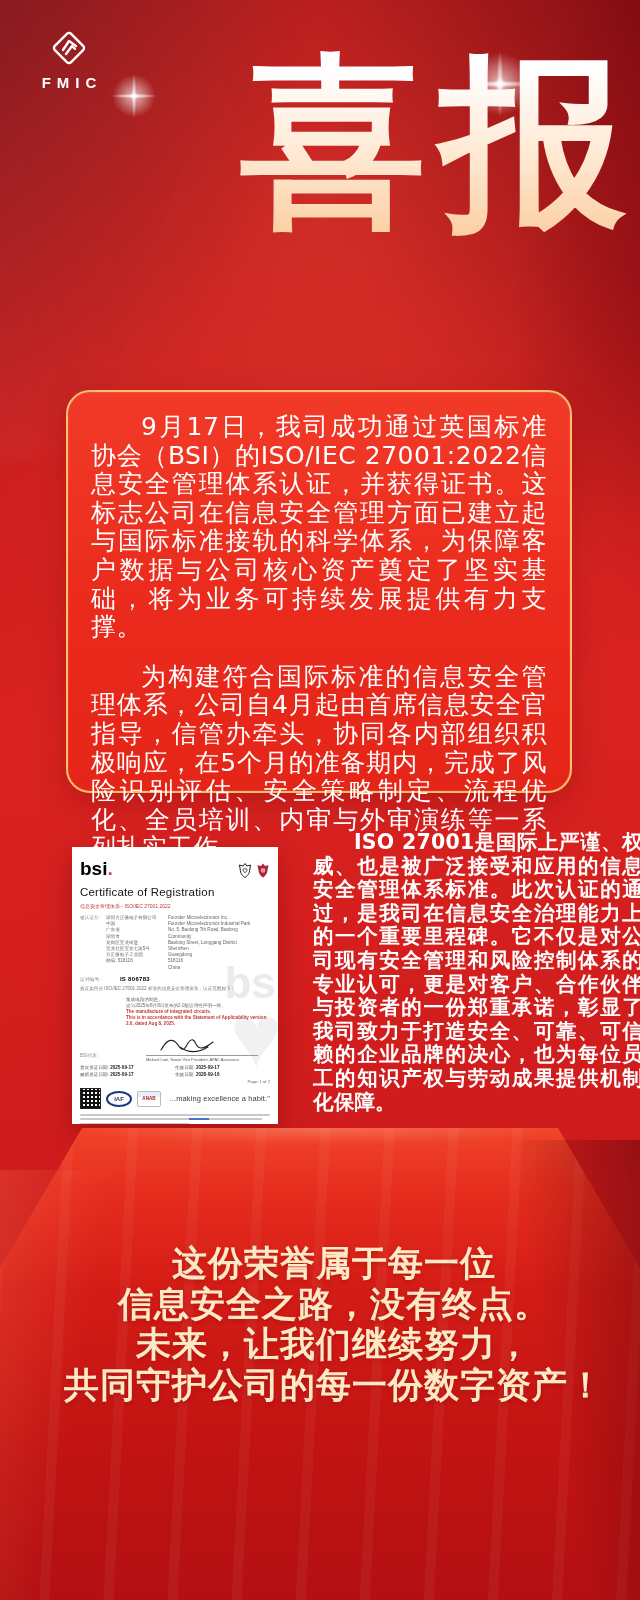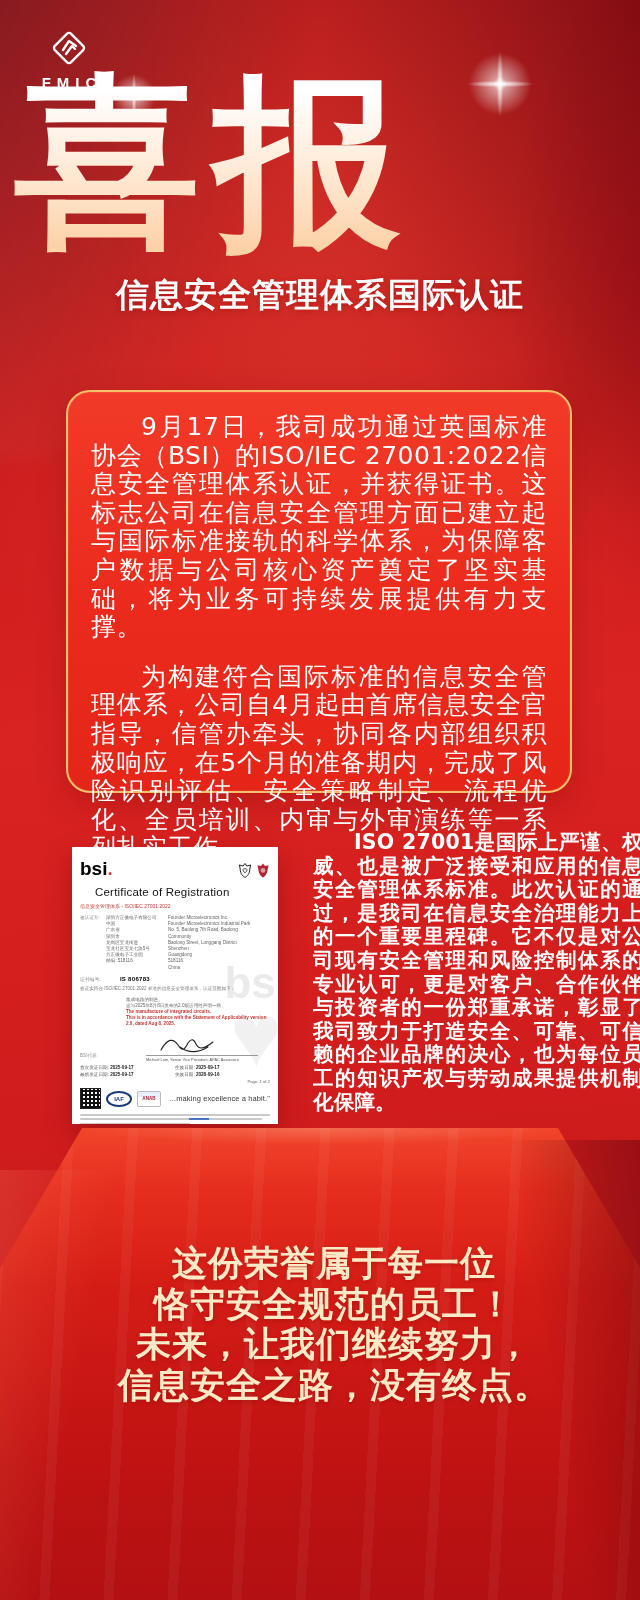--- a/index.html
+++ b/index.html
@@ -47,21 +47,21 @@
     background:
       radial-gradient(ellipse 50% 5% at 50% 50%, rgba(255,255,255,.95), transparent 70%),
       radial-gradient(ellipse 5% 50% at 50% 50%, rgba(255,255,255,.85), transparent 70%),
       radial-gradient(circle at 50% 50%, #fff 0%, rgba(255,255,255,.55) 10%, rgba(255,255,255,0) 46%);
   }
   .flare-1 { left:101px; top:63px; width:66px; height:66px; }
   .flare-2 { left:452px; top:36px; width:96px; height:96px; }
 
   
   .title {
-    position:absolute; left:0; right:0; top:68px; text-align:left;
+    position:absolute; left:0; right:0; top:48px; text-align:right;
     font-size:186px; line-height:1.02; font-weight:900; letter-spacing:14px; text-indent:14px;
     background:linear-gradient(180deg,#ffffff 12%, #ffe9d4 55%, #fbcfa2 100%);
     -webkit-background-clip:text; background-clip:text; color:transparent;
   }
   .subtitle {
     position:absolute; left:0; right:0; top:272px; text-align:center;
     font-size:33px; line-height:46px; font-weight:800; color:#ffffff;
     letter-spacing:1px; text-shadow:0 2px 6px rgba(120,0,0,.35);
   }
 
@@ -84,21 +84,21 @@
     position:absolute; left:72px; top:847px; width:206px; height:277px;
     background:#ffffff; border-radius:0;
     box-shadow:0 10px 24px rgba(90,0,0,.35);
     padding:13px 8px; overflow:hidden;
     font-family:"Liberation Sans", sans-serif; color:#333;
   }
   .cert-head { display:flex; justify-content:space-between; align-items:flex-start; }
   .bsi-logo { font-size:19px; font-weight:800; color:#000; line-height:18px; }
   .bsi-dot { color:#e03a3f; }
   .crests { display:flex; gap:4px; margin-top:2px; }
-  .cert-heading { margin-top:7px; font-size:11.5px; color:#141414; font-weight:500; letter-spacing:.2px;margin-left:15px; }
+  .cert-heading { margin-top:7px; font-size:11.5px; color:#141414; font-weight:500; letter-spacing:.2px; }
   .cert-standard { margin-top:5px; font-size:5px; color:#c23a35; }
   .holder { margin-top:6px; display:flex; font-size:4.6px; line-height:6.2px; color:#666; }
   .holder-label { width:26px; color:#8a8a8a; }
   .col-cn { width:62px; }
   .col-en { flex:1; }
   .certno-row { margin-top:5px; font-size:4.8px; color:#8a8a8a; }
   .certno { font-size:6px; font-weight:800; color:#000; letter-spacing:.3px; margin-left:18px; }
   .intro-line { margin-top:4px; font-size:4.6px; color:#777; }
   .scope { margin-top:6px; margin-left:46px; font-size:4.6px; line-height:6.1px; color:#666; }
   .scope .red { color:#c23a35; font-weight:700; }
@@ -179,21 +179,20 @@
       </g>
     </svg>
     <div class="logo-text">FMIC</div>
   </div>
 
   <div class="flare flare-1"></div>
   <div class="flare flare-2"></div>
 
   <div class="title">喜报</div>
   <div class="subtitle">
-    <div>信息安全管理体系国际认证</div>
   </div>
 
   <div class="card">
     <p>9月17日，我司成功通过英国标准协会（BSI）的ISO/IEC 27001:2022信息安全管理体系认证，并获得证书。这标志公司在信息安全管理方面已建立起与国际标准接轨的科学体系，为保障客户数据与公司核心资产奠定了坚实基础，将为业务可持续发展提供有力支撑。</p>
     <p>为构建符合国际标准的信息安全管理体系，公司自4月起由首席信息安全官指导，信管办牵头，协同各内部组织积极响应，在5个月的准备期内，完成了风险识别评估、安全策略制定、流程优化、全员培训、内审与外审演练等一系列扎实工作。</p>
   </div>
 
   <div class="cert">
     <div class="cert-head">
       <div class="bsi-logo"><span>bsi</span><span class="bsi-dot">.</span></div>
@@ -279,18 +278,18 @@
   </div>
 
   <div class="side-text">ISO 27001是国际上严谨、权威、也是被广泛接受和应用的信息安全管理体系标准。此次认证的通过，是我司在信息安全治理能力上的一个重要里程碑。它不仅是对公司现有安全管理和风险控制体系的专业认可，更是对客户、合作伙伴与投资者的一份郑重承诺，彰显了我司致力于打造安全、可靠、可信赖的企业品牌的决心，也为每位员工的知识产权与劳动成果提供机制化保障。</div>
 
   <div class="podium"></div>
   <div class="fold-bottom-left"></div>
   <div class="fold-bottom-right"></div>
 
   <div class="slogan">
     <div>这份荣誉属于每一位</div>
-    <div>恪守安全规范的员工！</div>
+    <div>信息安全之路，没有终点。</div>
     <div>未来，让我们继续努力，</div>
-    <div>信息安全之路，没有终点。</div>
+    <div>共同守护公司的每一份数字资产！</div>
   </div>
 
 </div>
 
 </body></html>

